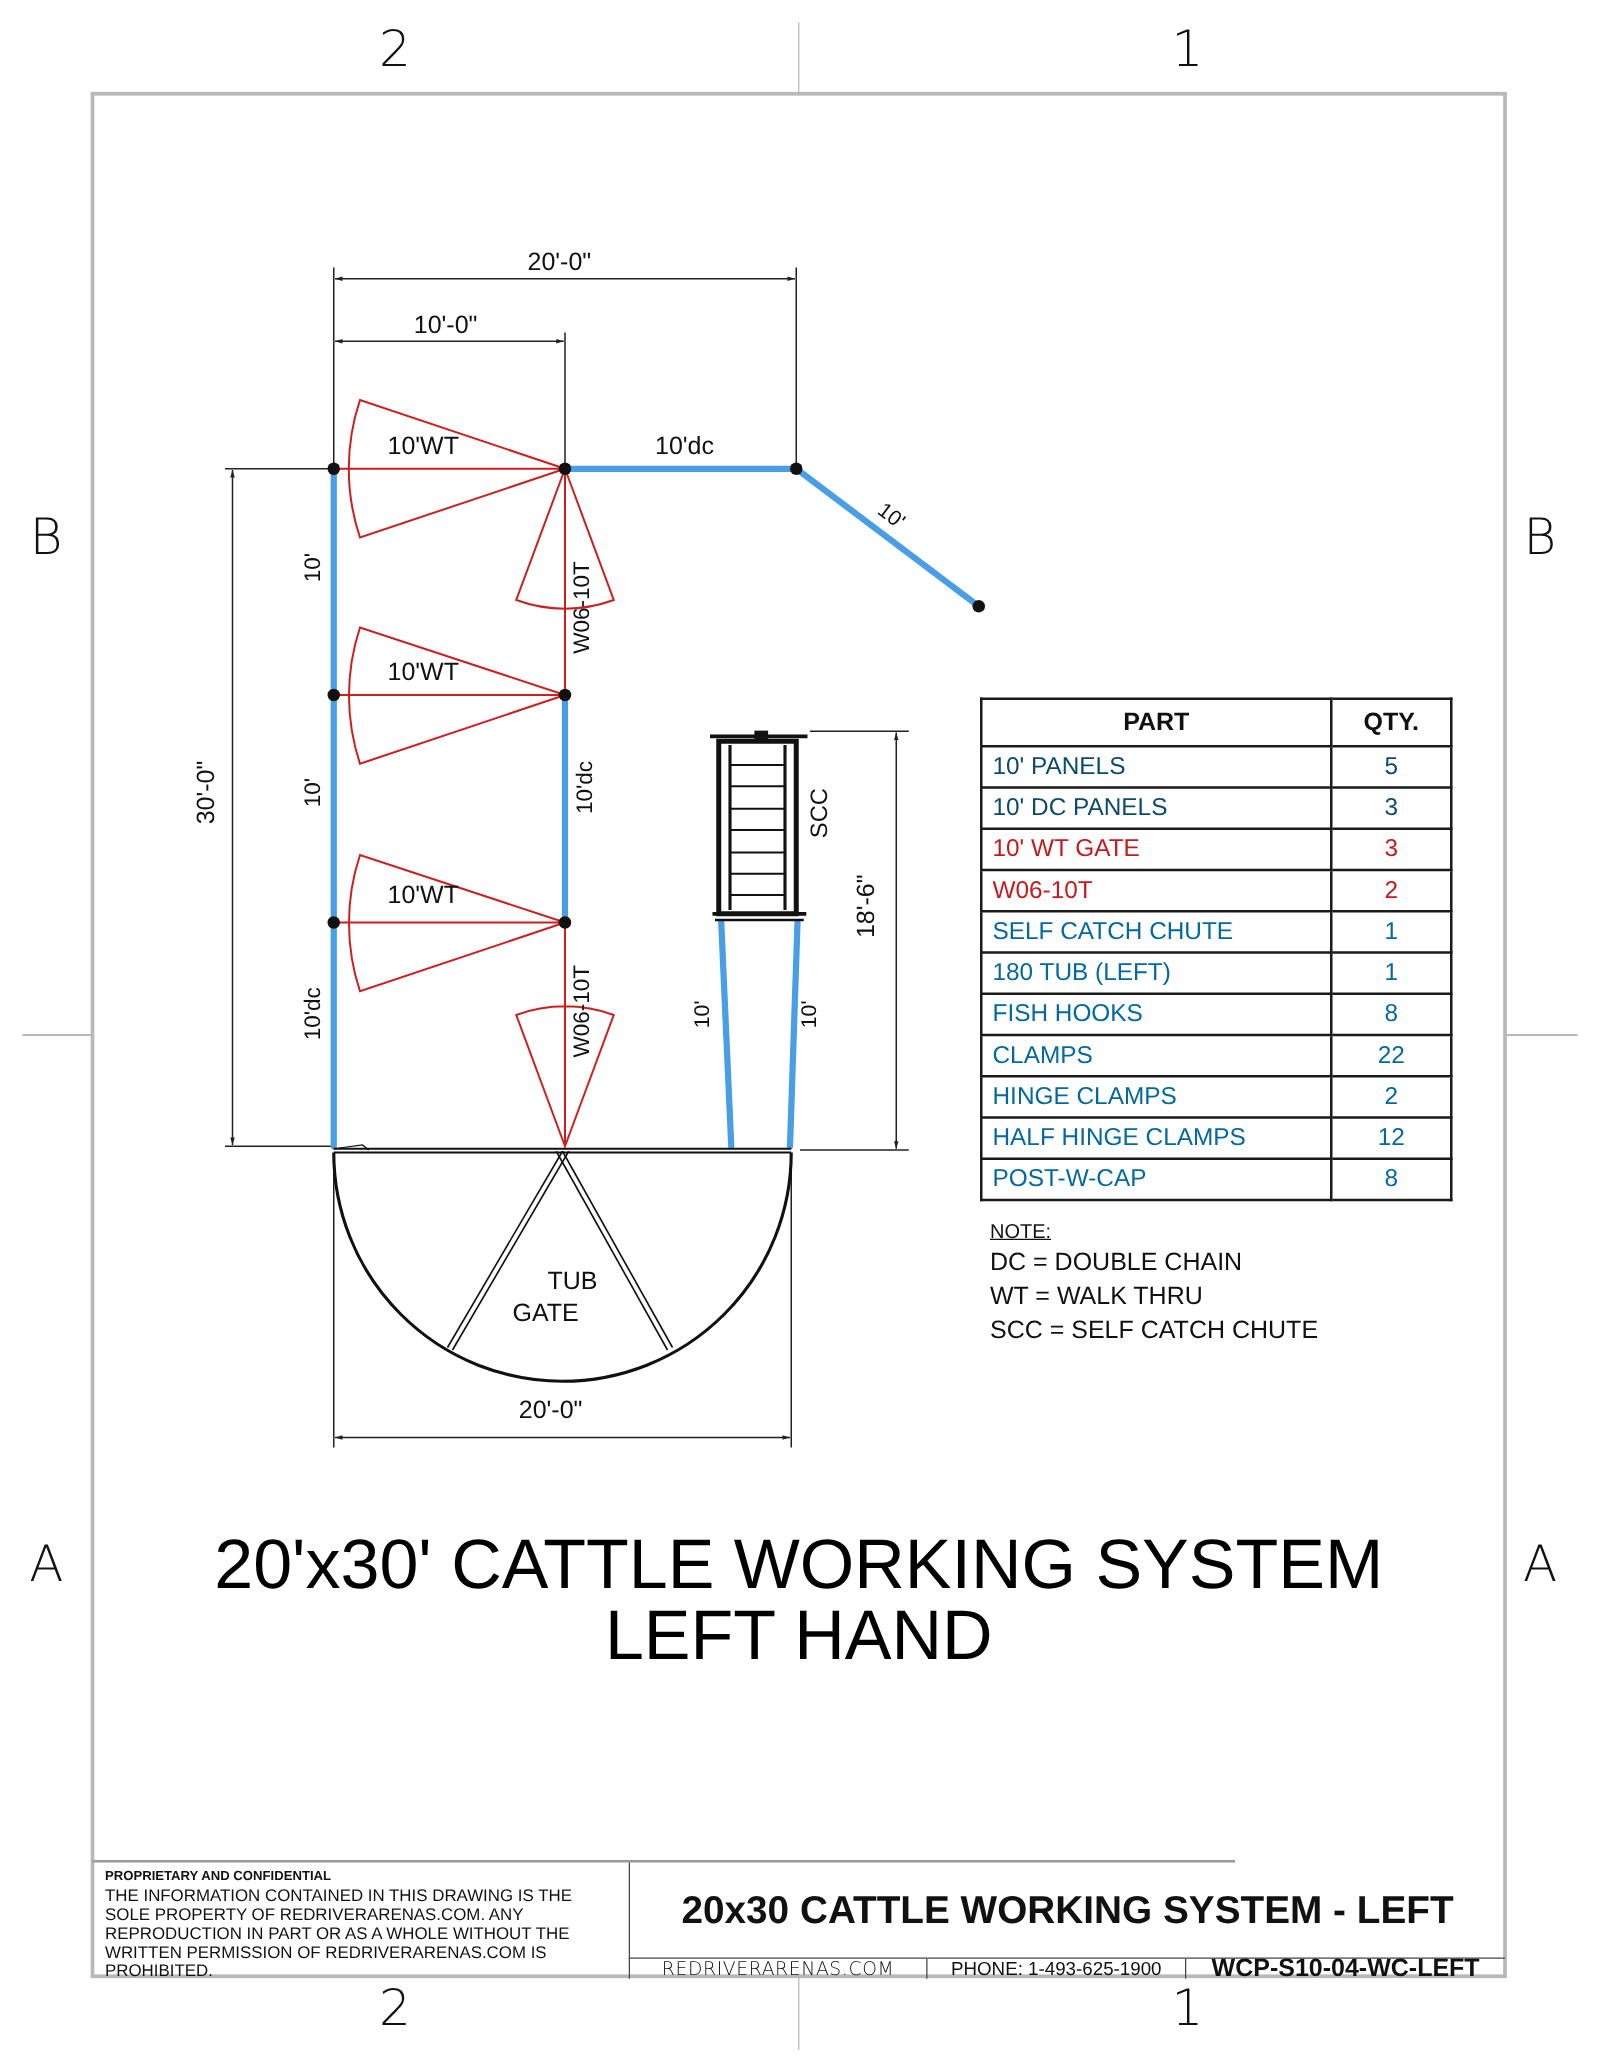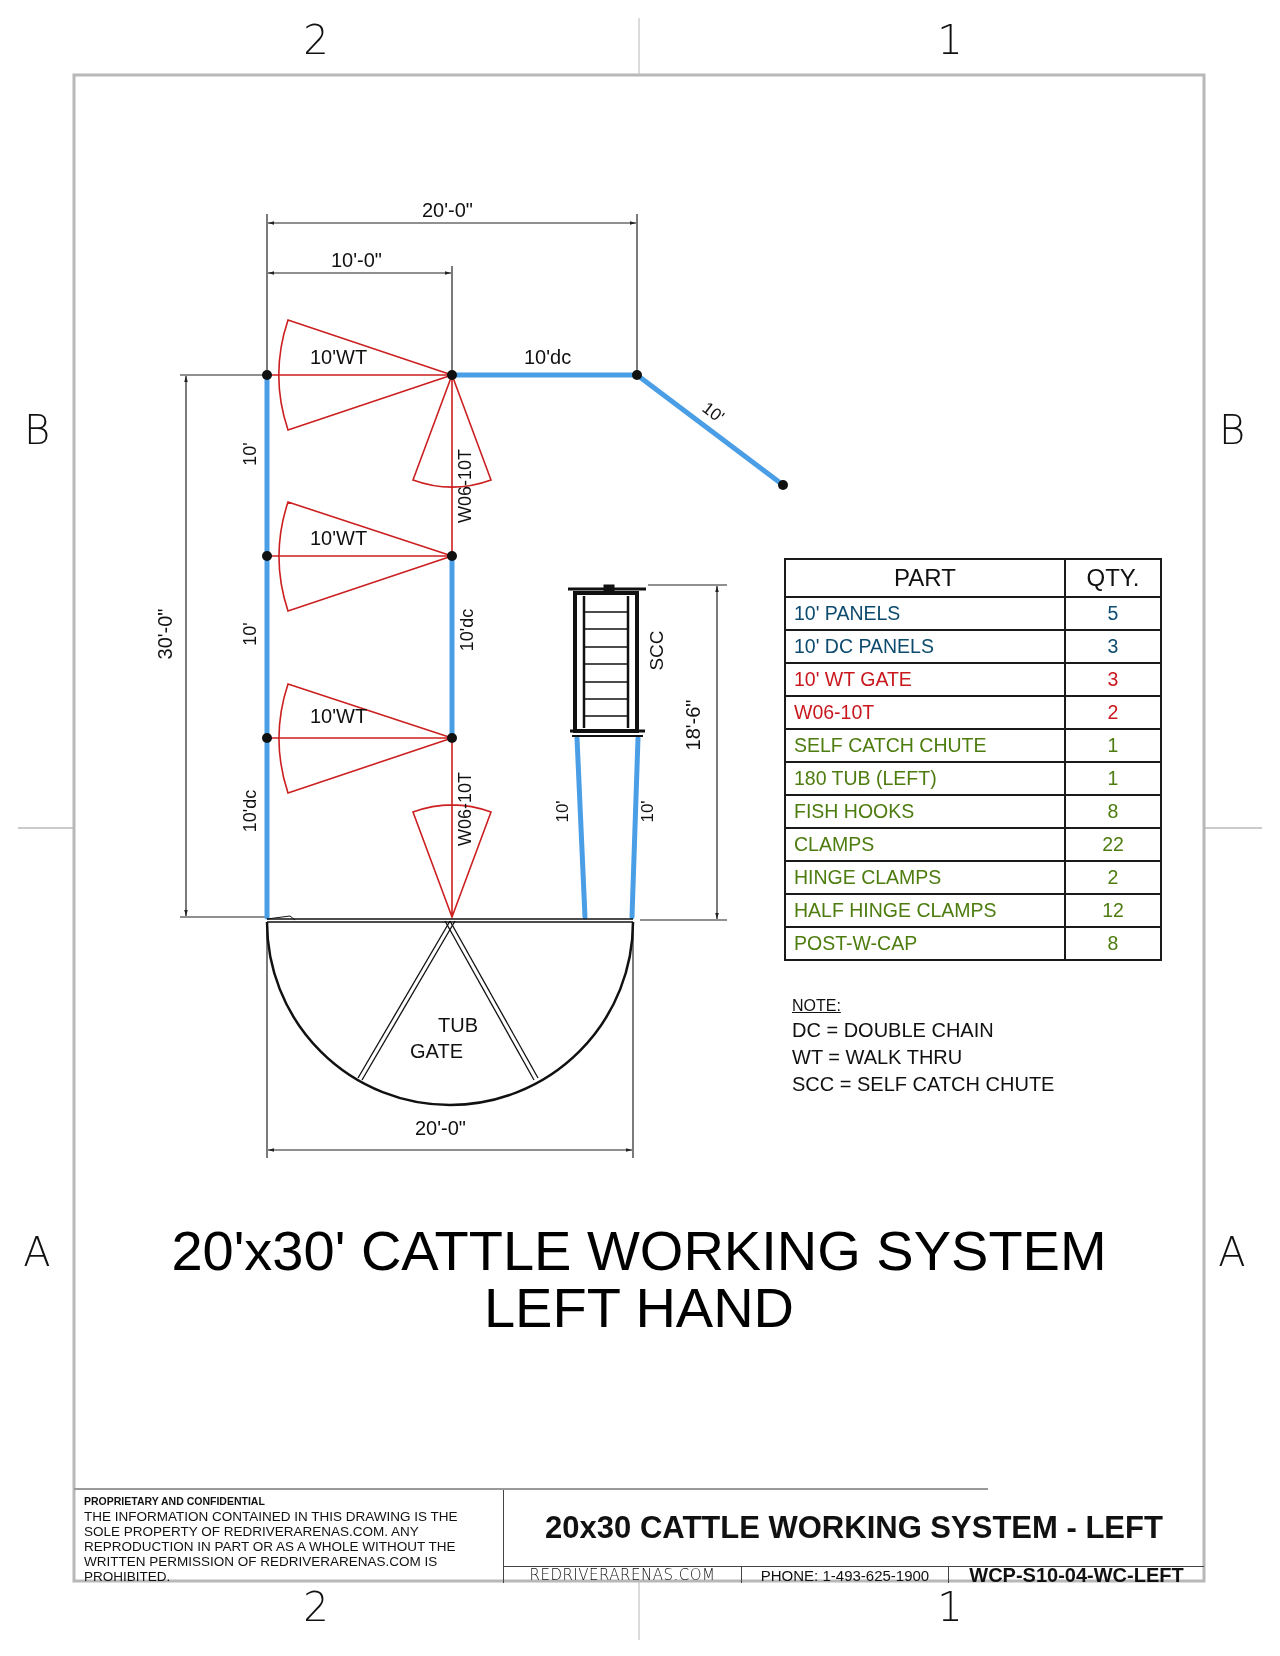--- a/index.html
+++ b/index.html
@@ -8,28 +8,28 @@
   svg { position: absolute; left: 0; top: 0; }
   .zone { position: absolute; font-family: "DejaVu Sans", sans-serif; font-weight: 200;
           font-size: 40px; color: #111; transform: translate(-50%, -50%); line-height: 1; }
   .abs { position: absolute; white-space: nowrap; line-height: 1; }
   .dim { font-size: 20px; color: #111; }
   .lbl { font-size: 20px; }
   .rot { transform-origin: center center; }
   .bom { position: absolute; left: 784px; top: 558px; width: 378px; border-collapse: collapse;
          font-size: 19.5px; }
   .bom td, .bom th { border: 2px solid #1a1a1a; padding: 0 8px; height: 31px; }
-  .bom th { height: 36px; font-weight: normal; font-size: 24px; }
+  .bom th { height: 36px; font-weight: bold; font-size: 20px; }
   .bom td.qty, .bom th.qty { text-align: center; width: 78px; }
   .bom th.part { text-align: center; }
   .c-blue { color: #0c4a6e; }
   .c-red { color: #c8181e; }
-  .c-black { color: #4d7c0f; }
+  .c-black { color: #0369a1; }
   .note { position: absolute; left: 792px; top: 975px; font-size: 20px; line-height: 27px; }
-  .note .head { font-size: 16px; text-decoration: underline; line-height: 22px; margin-top: 20px; }
+  .note .head { font-size: 16px; text-decoration: underline; line-height: 22px; }
   .title { position: absolute; left: 74px; width: 1130px; top: 1222px; text-align: center;
            font-size: 56px; line-height: 57px; color: #000; }
   .tb { position: absolute; left: 74px; top: 1488px; width: 914px; height: 93px;
         border-top: 2px solid #999; box-sizing: border-box; }
   .tb-prop { position: absolute; left: 10px; top: 4px; width: 410px; font-size: 13.5px; line-height: 15px; }
   .tb-prop .small { font-size: 10.5px; font-weight: bold; }
   .tb-name { position: absolute; left: 429px; top: 0; width: 701px; height: 77px; border-left: 1.5px solid #444;
              border-bottom: 1.5px solid #444; box-sizing: border-box; display: flex; align-items: center;
              justify-content: center; font-size: 31px; font-weight: bold; }
   .tb-cell { position: absolute; top: 77px; height: 16px; box-sizing: border-box; display: flex; align-items: center;

